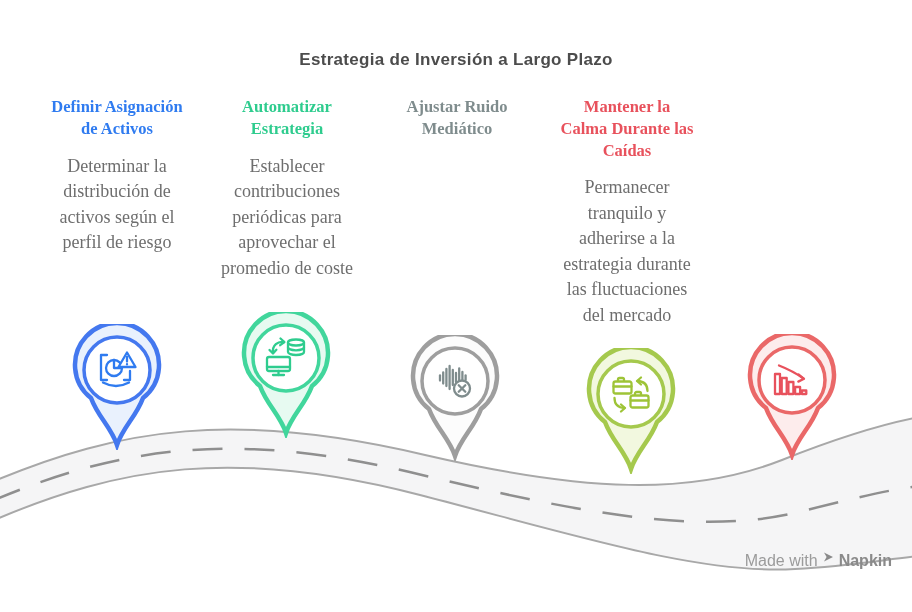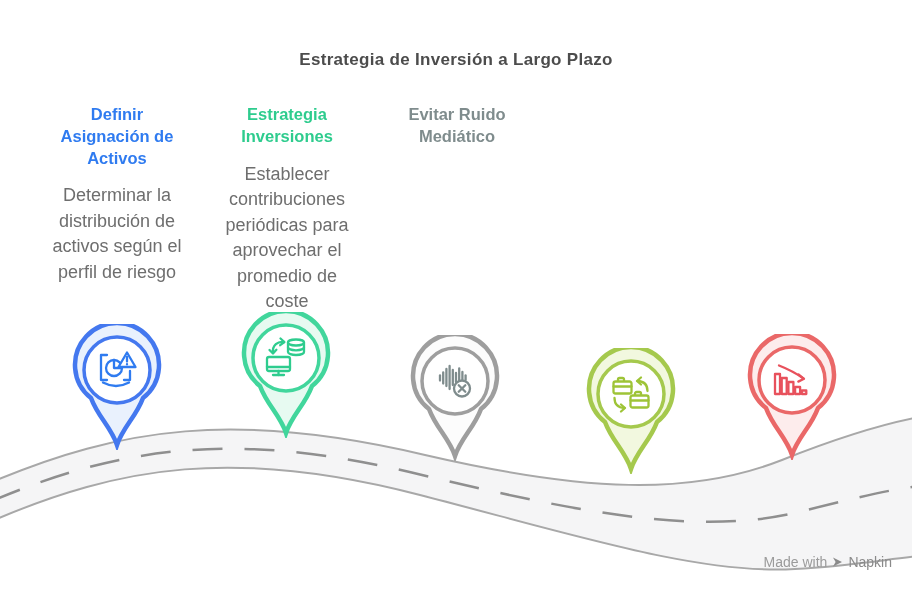--- a/index.html
+++ b/index.html
@@ -6,22 +6,22 @@
   .canvas{
     position:relative;width:912px;height:588px;overflow:hidden;
     background:var(--background,#fff);
     font-family:"Liberation Sans",sans-serif;
   }
   .title{
     position:absolute;top:50px;left:0;width:912px;text-align:center;
     font-size:17px;font-weight:700;color:var(--title,#4c4c4c);letter-spacing:.3px;
   }
   .columns{
-    position:absolute;top:104px;left:37px;width:840px;
-    display:flex;flex-direction:row;
+    position:absolute;top:96px;left:37px;width:840px;
+    display:flex;flex-direction:row;font-family:Liberation Serif, serif;
   }
   .step{
     width:160px;margin-right:10px;box-sizing:border-box;padding:0 12px;
     text-align:center;
   }
   .step:last-child{margin-right:0;}
   .step h3{
     margin:0 0 14px 0;font-size:16.5px;line-height:1.32;font-weight:700;
     color:var(--c);
   }
@@ -30,44 +30,48 @@
   }
   .road-svg{position:absolute;left:0;top:0;}
   .road-band{fill:var(--road_fill,#f5f5f6);stroke:var(--road_edge,#a8a8a8);stroke-width:2;}
   .road-dash{fill:none;stroke:var(--road_dash,#8f8f8f);stroke-width:2.5;stroke-dasharray:30 22;}
   .pin{position:absolute;width:100px;height:126px;}
   .pin .drop{fill:var(--tint);stroke:var(--pin);stroke-width:4.5;}
   .pin .inner{fill:#fff;stroke:var(--pin);stroke-width:3.5;}
   .pin .icon{stroke:var(--c);fill:none;stroke-width:2.3;stroke-linecap:round;stroke-linejoin:round;}
   .pin .icon .fillw{fill:#fff;}
   .footer{
-    position:absolute;right:20px;bottom:18px;display:flex;align-items:center;gap:5px;
-    font-size:14px;color:var(--footer_text,#9b9b9b);
+    position:absolute;right:20px;bottom:18px;display:flex;gap:5px;
+    font-size:16px;color:var(--footer_text,#9b9b9b);
   }
-  .footer .brand{font-weight:400;color:#8a8a8a;}
+  .footer .brand{font-weight:700;color:#8a8a8a;}
   .napkin-glyph{display:inline-block;}
 </style>
 </head>
 <body>
 
 <div class="canvas" style="--title: #4c4c4c; --body_text: #6e6e6e; --road_fill: #f5f5f6; --road_edge: #a8a8a8; --road_dash: #8f8f8f; --footer_text: #9b9b9b; --background: #ffffff;">
 
   <div class="title">Estrategia de Inversión a Largo Plazo</div>
 
   <div class="columns">
     <div class="step" style="--c: #2f7bf0; --pin: #4478ef; --tint: #e9f1fd;">
       <h3>Definir Asignación de Activos</h3>
       <p>Determinar la distribución de activos según el perfil de riesgo</p>
     </div>
     <div class="step" style="--c: #2ecc8e; --pin: #41d69c; --tint: #e7faf1;">
-      <h3>Estrategia Inversiones</h3>
+      <h3>Automatizar Estrategia</h3>
       <p>Establecer contribuciones periódicas para aprovechar el promedio de coste</p>
     </div>
     <div class="step" style="--c: #7f8c8d; --pin: #9e9e9e; --tint: #fcfcfc;">
-      <h3>Evitar Ruido Mediático</h3>
+      <h3>Ajustar Ruido Mediático</h3>
+    </div>
+    <div class="step" style="--c: #e8515c; --pin: #ea6868; --tint: #fdecec;">
+      <h3>Mantener la Calma Durante las Caídas</h3>
+      <p>Permanecer tranquilo y adherirse a la estrategia durante las fluctuaciones del mercado</p>
     </div>
   </div>
 
   <svg class="road-svg" width="912" height="612" viewBox="0 0 912 612">
     <path class="road-band" d="M-8,482 C120,428 235,410 425,455 C585,492 690,496 782,460 C845,435 888,423 920,417
          L920,556 C888,559 850,566 795,569 C700,575 575,535 420,495 C235,447 120,466 -8,521 Z"></path>
     <path class="road-dash" d="M-8,501 C120,447 235,429 422,475 C585,514 695,534 790,514 C848,500 890,489 920,486"></path>
   </svg>
 
   <div class="pin" style="left: 67px; top: 324px; --c: #2f7bf0; --pin: #4478ef; --tint: #e9f1fd;">

